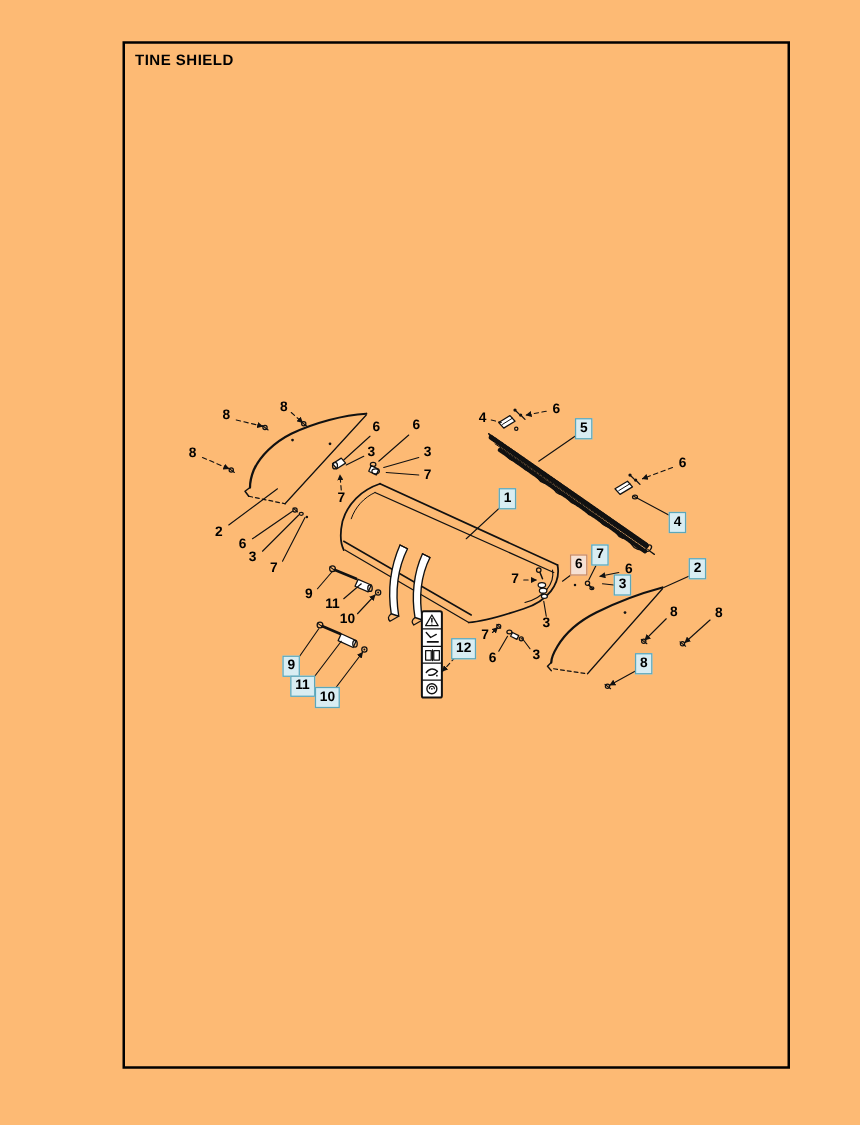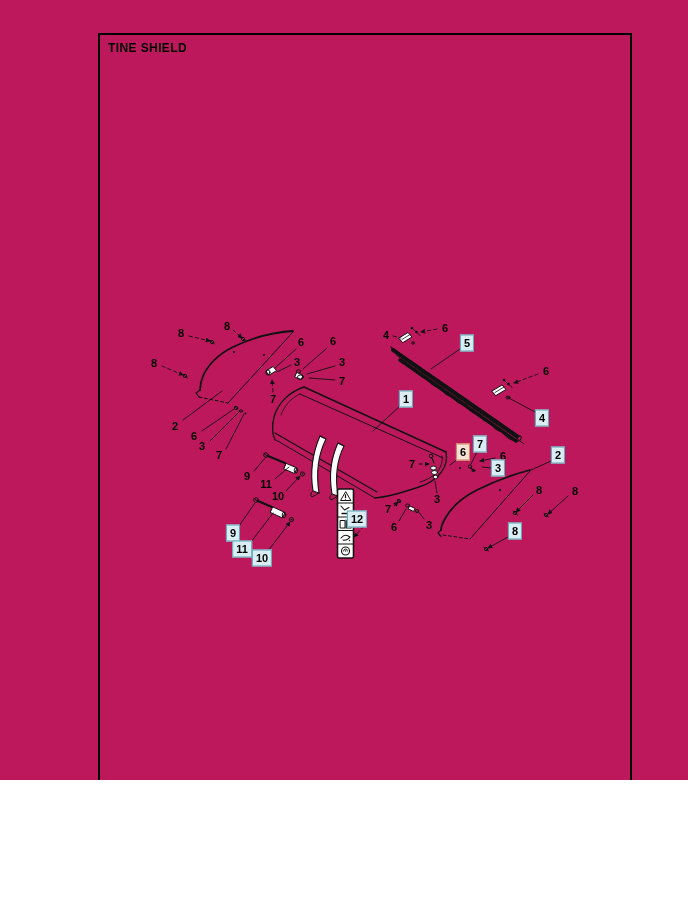--- a/index.html
+++ b/index.html
@@ -1,16 +1,16 @@
 <!DOCTYPE html>
 <html><head>
 <meta charset="utf-8">
 <style>
   html,body{margin:0;padding:0;background:#fff;}
-  #page{position:relative;width:688px;height:780px;background:#be185d;overflow:hidden;
+  #page{position:relative;width:688px;height:900px;background:#fdba74;overflow:hidden;
         font-family:"Liberation Sans",sans-serif;}
   #frame{position:absolute;left:98px;top:33px;width:530px;height:818px;border:2px solid #000;}
   #title{position:absolute;left:108px;top:41px;font:bold 12px "Liberation Sans",sans-serif;
          color:#000;letter-spacing:.4px;}
   #art{position:absolute;left:0;top:0;width:688px;height:900px;}
   .callout{position:absolute;transform:translate(-50%,-50%);
            font:bold 11px "Liberation Sans",sans-serif;color:#000;line-height:1;
            padding:1px 2px;white-space:nowrap;z-index:5;}
   .hl-cyan{background:#d9edf2;border:1.5px solid #5ba7ba;padding:2px 3px;}
   .hl-orange{background:#f6e1d4;border:1.5px solid #c9885f;padding:2px 3px;}
@@ -274,21 +274,21 @@
       <div class="callout hl-cyan" style="left: 467px; top: 343px;">5</div>
       <div class="callout" style="left: 546px; top: 371px;">6</div>
       <div class="callout hl-cyan" style="left: 542px; top: 418px;">4</div>
       <div class="callout hl-cyan" style="left: 406px; top: 399px;">1</div>
       <div class="callout" style="left: 247px; top: 476px;">9</div>
       <div class="callout" style="left: 266px; top: 484px;">11</div>
       <div class="callout" style="left: 278px; top: 496px;">10</div>
       <div class="callout hl-cyan" style="left: 233px; top: 533px;">9</div>
       <div class="callout hl-cyan" style="left: 242px; top: 549px;">11</div>
       <div class="callout hl-cyan" style="left: 262px; top: 558px;">10</div>
-      <div class="callout hl-cyan" style="left: 357px; top: 519px;">12</div>
+      <div class="callout hl-cyan" style="left: 371px; top: 519px;">12</div>
       <div class="callout" style="left: 412px; top: 464px;">7</div>
       <div class="callout" style="left: 388px; top: 509px;">7</div>
       <div class="callout" style="left: 394px; top: 527px;">6</div>
       <div class="callout" style="left: 429px; top: 525px;">3</div>
       <div class="callout hl-orange" style="left: 463px; top: 452px;">6</div>
       <div class="callout hl-cyan" style="left: 480px; top: 444px;">7</div>
       <div class="callout" style="left: 503px; top: 456px;">6</div>
       <div class="callout hl-cyan" style="left: 498px; top: 468px;">3</div>
       <div class="callout" style="left: 437px; top: 499px;">3</div>
       <div class="callout hl-cyan" style="left: 558px; top: 455px;">2</div>

